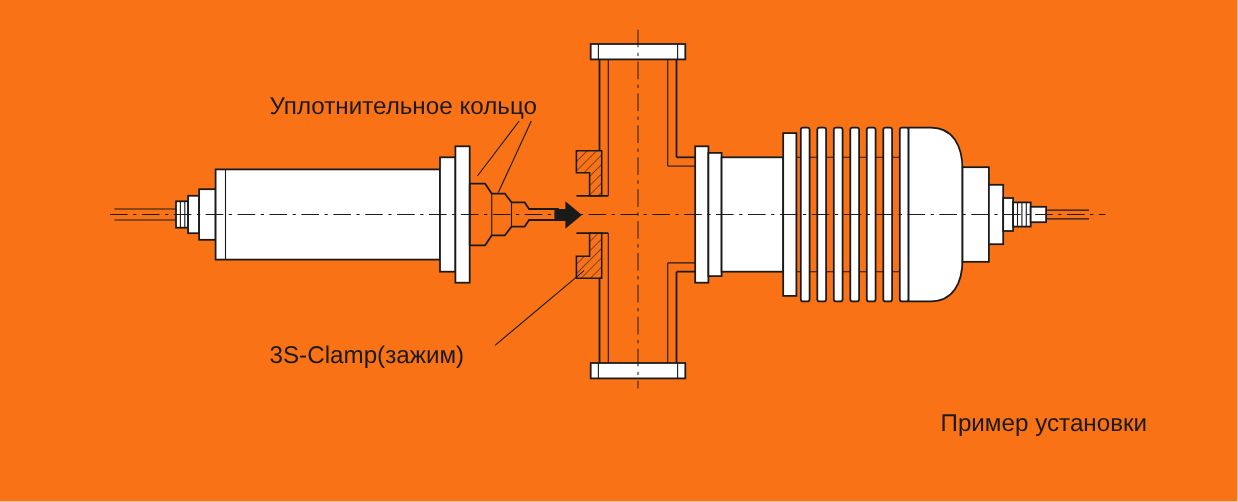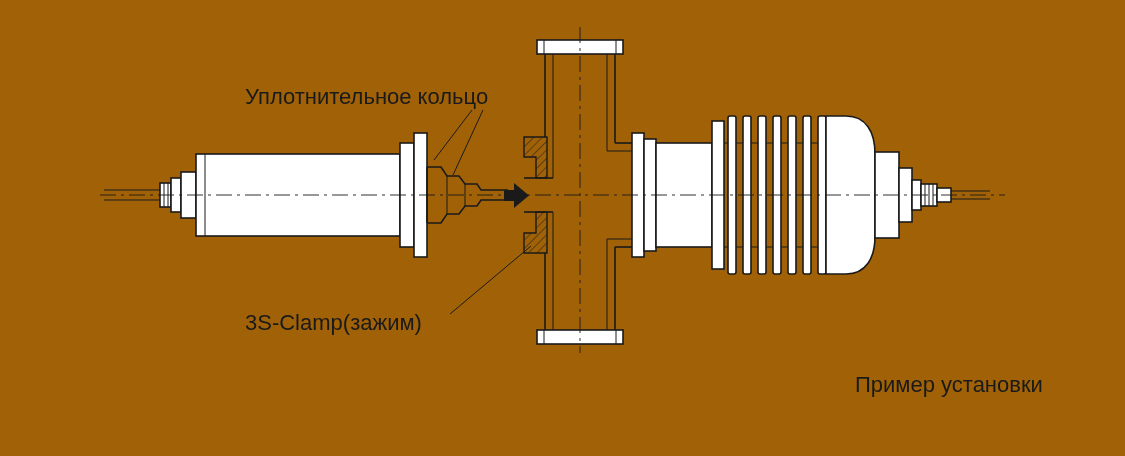--- a/index.html
+++ b/index.html
@@ -4,21 +4,21 @@
 <style>
   html, body {
     margin: 0;
     padding: 0;
     background: #ffffff;
   }
   .page {
     position: relative;
     width: 1125px;
     height: 456px;
-    background: #a16207;
+    background: #f97316;
     overflow: hidden;
     font-family: "Liberation Sans", sans-serif;
   }
   svg { display: block; }
   .ln      { stroke: #1a1a1a; stroke-width: 1.6; fill: none; }
   .thin    { stroke: #1a1a1a; stroke-width: 1;   fill: none; }
   .centerline { stroke: #1a1a1a; stroke-width: 0.9; stroke-dasharray: 16 5 3 5; fill: none; }
   .leader  { stroke: #1a1a1a; stroke-width: 1; fill: none; }
   .hatched { fill: url(#hatch); stroke: #1a1a1a; stroke-width: 1.4; }
   .lbl     { font: 22px "Liberation Sans", sans-serif; fill: #1a1a1a; }

